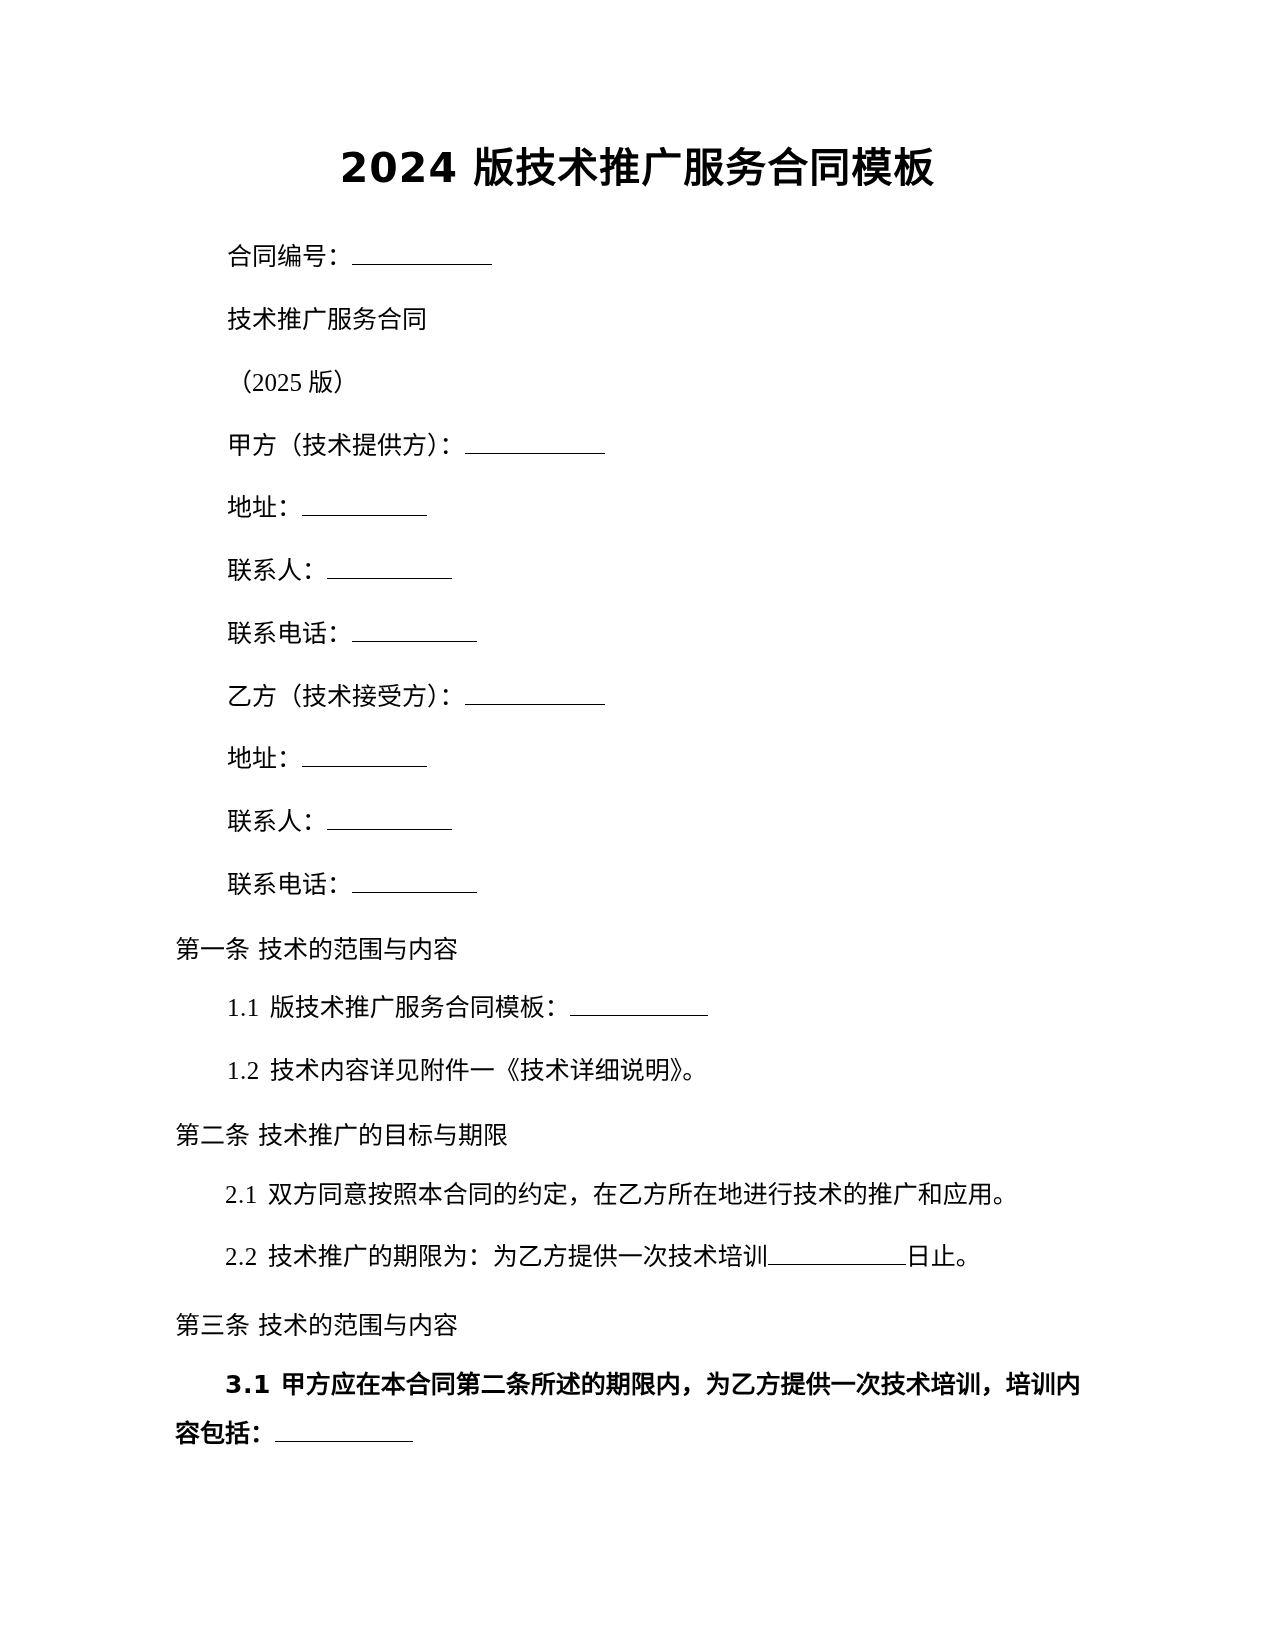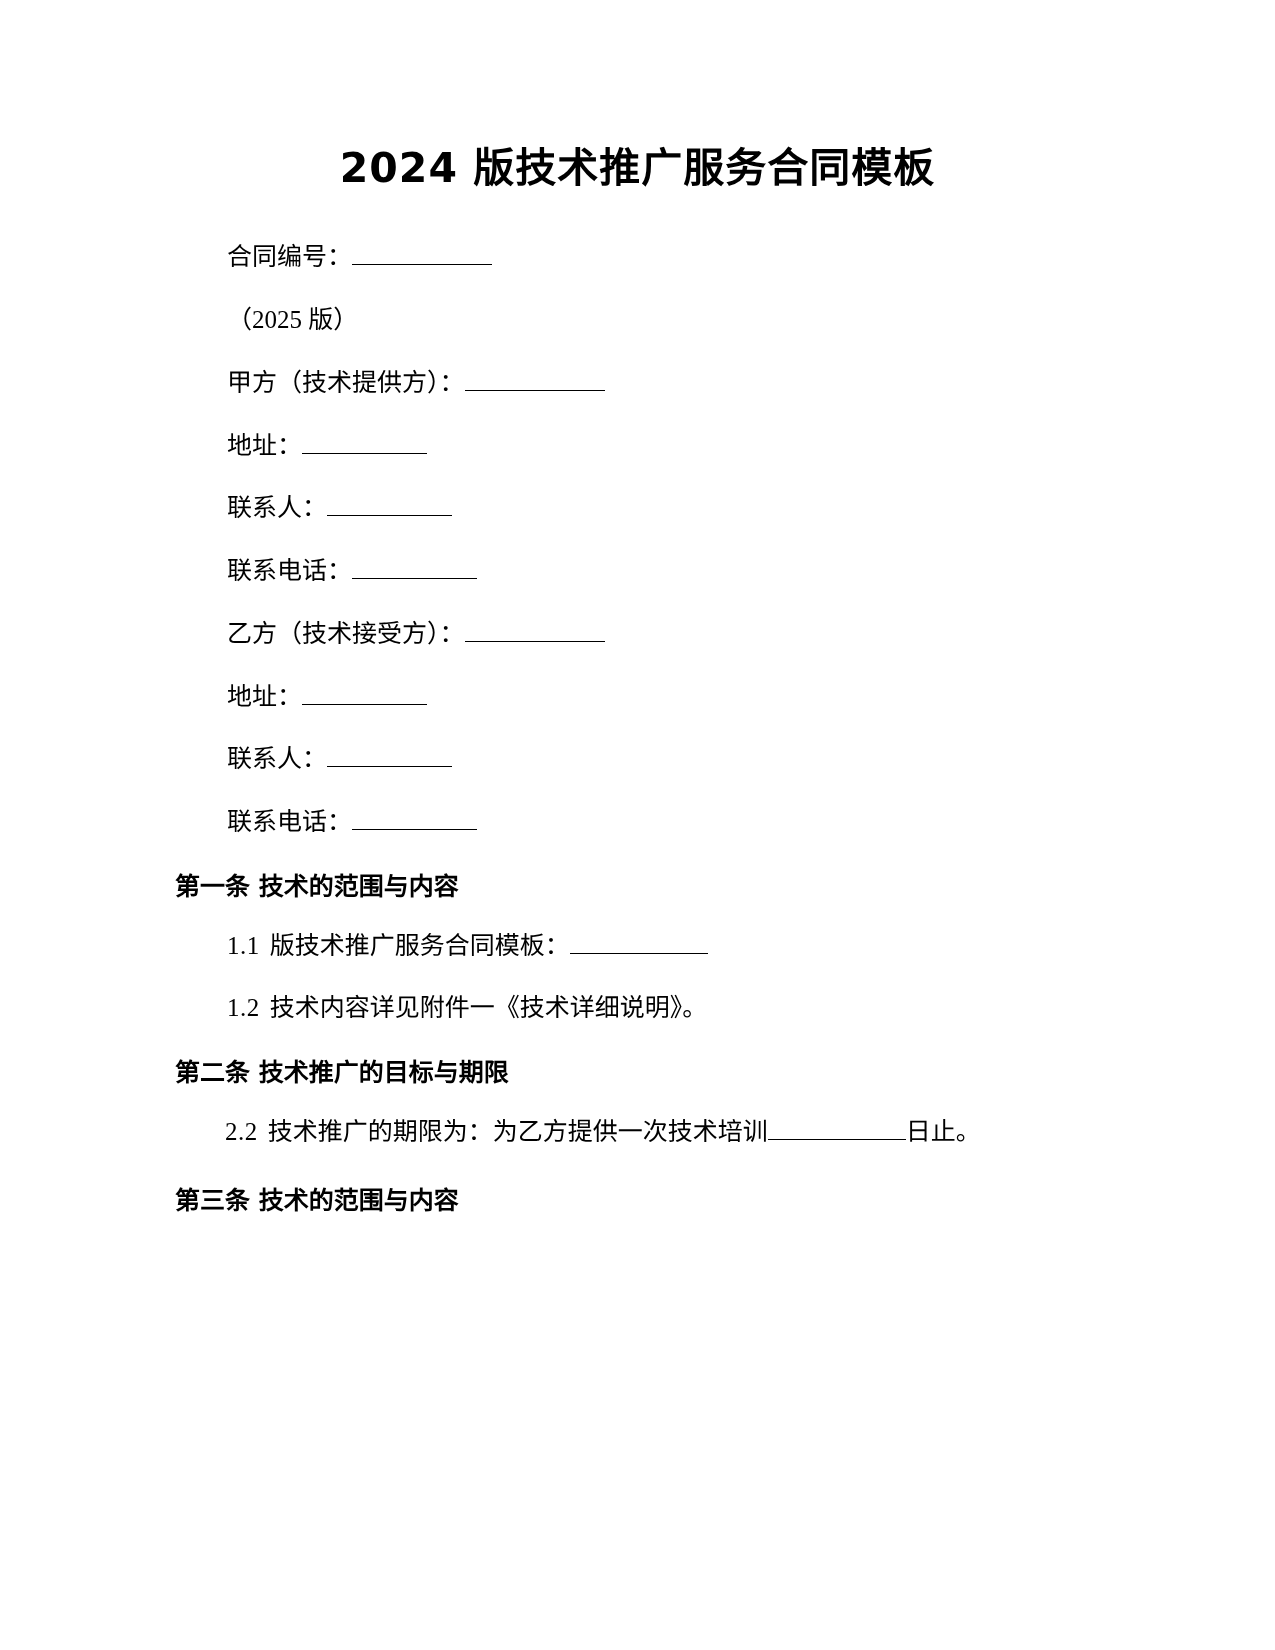--- a/index.html
+++ b/index.html
@@ -41,21 +41,21 @@
   }
   .para.indent {
     padding-left: 52px;
   }
   .para.wrap {
     white-space: normal;
     text-indent: 50px;
   }
   .heading {
     font-family: "DejaVu Sans", "Liberation Sans", sans-serif;
-    font-weight: 700;
+    font-weight: 400;
     font-size: 25px;
     line-height: 1.95;
     margin: 16px 0 10px 0;
     padding-left: 0;
     white-space: nowrap;
   }
   .heading.b3 {
     margin-top: 20px;
   }
   .blank {
@@ -79,20 +79,21 @@
 <body>
 
 <div class="page">
 
   <h1 class="doc-title">2024 版技术推广服务合同模板</h1>
 
   <p class="para indent">
     <span>合同编号：</span><span class="blank w1"></span>
   </p>
 
+  <p class="para indent">技术推广服务合同</p>
 
   <p class="para indent">（2025 版）</p>
 
   <p class="para indent">
     <span>甲方（技术提供方）：</span><span class="blank w2"></span>
   </p>
 
   <p class="para indent">
     <span>地址：</span><span class="blank w3"></span>
   </p>
@@ -126,21 +127,27 @@
   <p class="para indent">
     <span class="num">1.1</span><span class="sp"></span><span>版技术推广服务合同模板：</span><span class="blank w4"></span>
   </p>
 
   <p class="para indent">
     <span class="num">1.2</span><span class="sp"></span><span>技术内容详见附件一《技术详细说明》。</span>
   </p>
 
   <h2 class="heading">第二条  技术推广的目标与期限</h2>
 
+  <p class="para wrap">
+    <span class="num">2.1</span><span class="sp"></span><span>双方同意按照本合同的约定，在乙方所在地进行技术的推广和应用。</span>
+  </p>
 
   <p class="para wrap">
     <span class="num">2.2</span><span class="sp"></span><span>技术推广的期限为：为乙方提供一次技术培训</span><span class="blank w4"></span><span>日止。</span>
   </p>
 
   <h2 class="heading b3">第三条  技术的范围与内容</h2>
 
+  <p class="para wrap bold-body">
+    <span class="num">3.1</span><span class="sp"></span><span>甲方应在本合同第二条所述的期限内，为乙方提供一次技术培训，培训内容包括：</span><span class="blank w4"></span>
+  </p>
 
 </div>
 
 </body></html>

